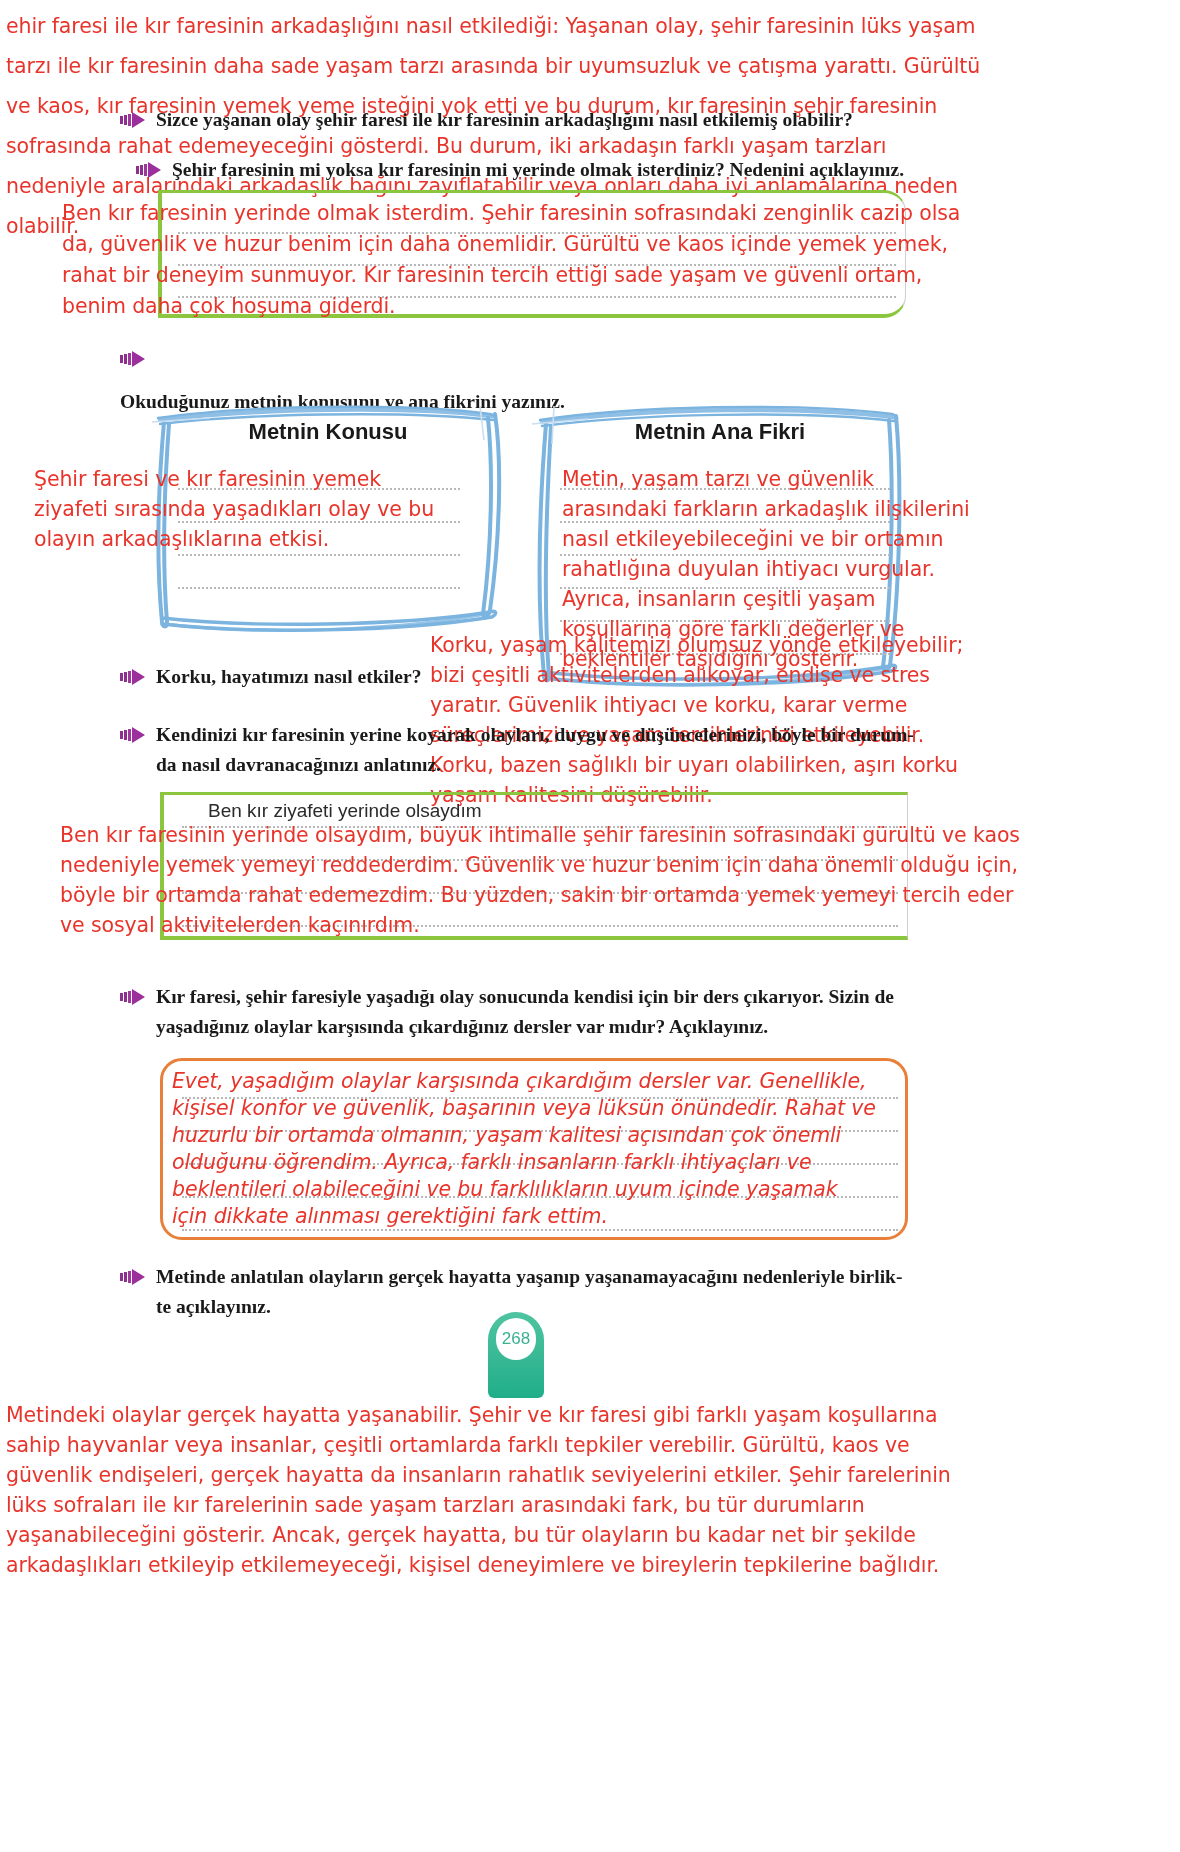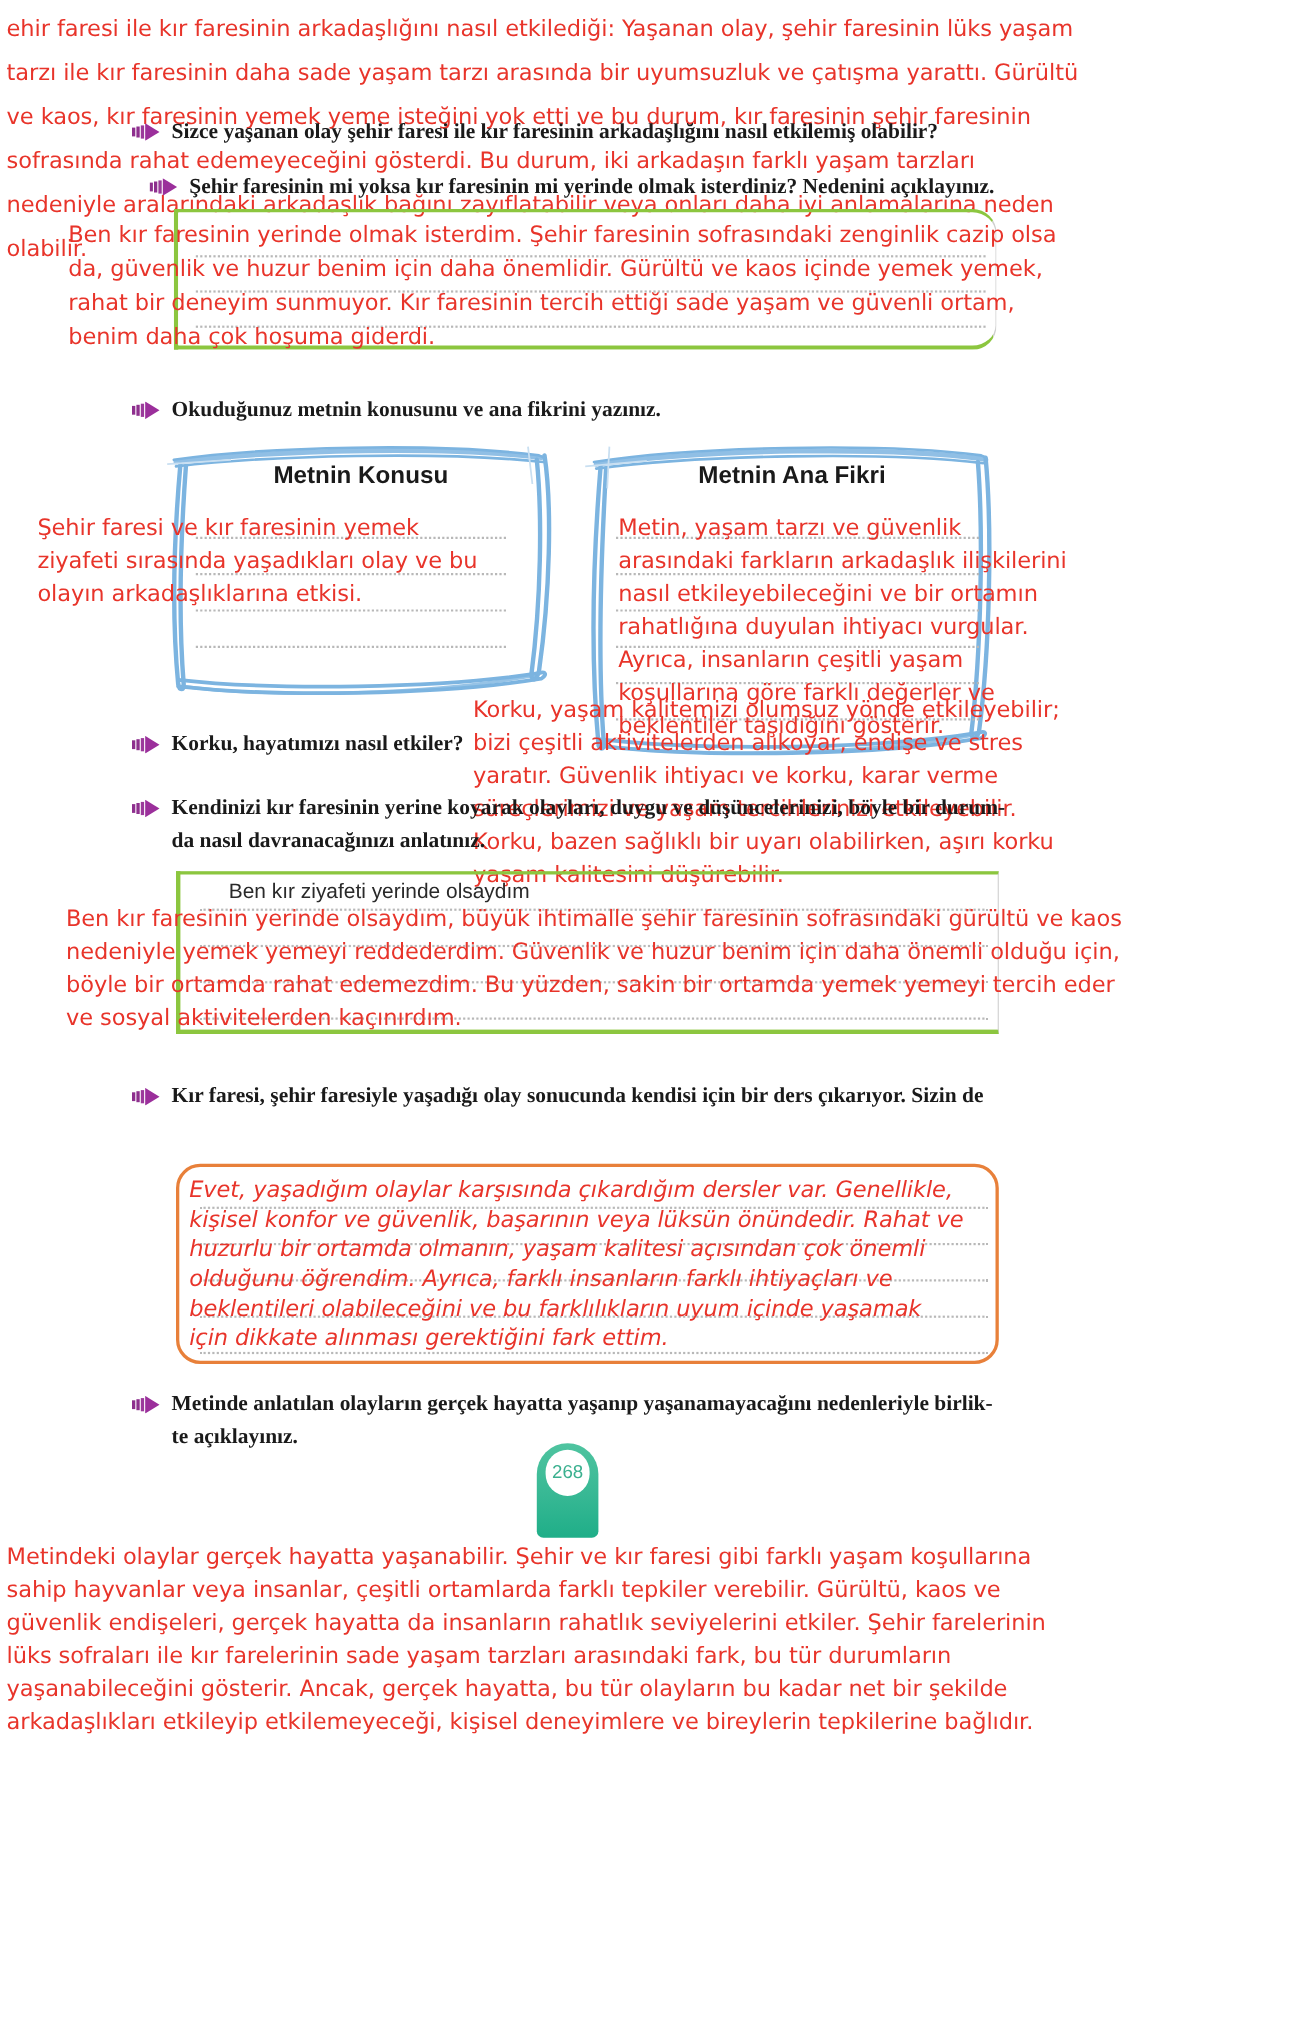--- a/index.html
+++ b/index.html
@@ -138,21 +138,21 @@
 
 <div class="greenbox rounded-tr" style="left:158px; top:190px; width:748px; height:128px;"></div>
 <div class="rule" style="left:178px; top:232px; width:718px;"></div>
 <div class="rule" style="left:178px; top:264px; width:718px;"></div>
 <div class="rule" style="left:178px; top:296px; width:718px;"></div>
 
 <div class="abs ink" style="left:62px; top:198px; width:915px;">
   <p class="ink-p">Ben kır faresinin yerinde olmak isterdim. Şehir faresinin sofrasındaki zenginlik cazip olsa da, güvenlik ve huzur benim için daha önemlidir. Gürültü ve kaos içinde yemek yemek, rahat bir deneyim sunmuyor. Kır faresinin tercih ettiği sade yaşam ve güvenli ortam, benim daha çok hoşuma giderdi.</p>
 </div>
 
-<div class="abs prompt-row" style="left:120px; top:358px; width:830px;">
+<div class="abs prompt-row" style="left:120px; top:344px; width:830px;flex-direction:column;">
   <span class="bullet">
     <svg width="26" height="16" viewBox="0 0 26 16">
       <rect x="0" y="4" width="3" height="8" fill="#8e2f8e"></rect>
       <rect x="4" y="3" width="3" height="10" fill="#8e2f8e"></rect>
       <rect x="8" y="2" width="3" height="12" fill="#9b3a9b"></rect>
       <polygon points="12,0 25,8 12,16" fill="#9b2f9b"></polygon>
     </svg>
   </span>
   <span class="prompt">Okuduğunuz metnin konusunu ve ana fikrini yazınız.</span>
 </div>
@@ -257,20 +257,21 @@
   <span class="bullet">
     <svg width="26" height="16" viewBox="0 0 26 16">
       <rect x="0" y="4" width="3" height="8" fill="#8e2f8e"></rect>
       <rect x="4" y="3" width="3" height="10" fill="#8e2f8e"></rect>
       <rect x="8" y="2" width="3" height="12" fill="#9b3a9b"></rect>
       <polygon points="12,0 25,8 12,16" fill="#9b2f9b"></polygon>
     </svg>
   </span>
   <span>
     <span class="prompt">Kır faresi, şehir faresiyle yaşadığı olay sonucunda kendisi için bir ders çıkarıyor. Sizin de</span><br>
+    <span class="prompt">yaşadığınız olaylar karşısında çıkardığınız dersler var mıdır? Açıklayınız.</span>
   </span>
 </div>
 
 <div class="orangebox" style="left:160px; top:1058px; width:748px; height:182px;"></div>
 <div class="rule" style="left:182px; top:1097px; width:716px;"></div>
 <div class="rule" style="left:182px; top:1130px; width:716px;"></div>
 <div class="rule" style="left:182px; top:1163px; width:716px;"></div>
 <div class="rule" style="left:182px; top:1196px; width:716px;"></div>
 <div class="rule" style="left:182px; top:1229px; width:716px;"></div>
 

